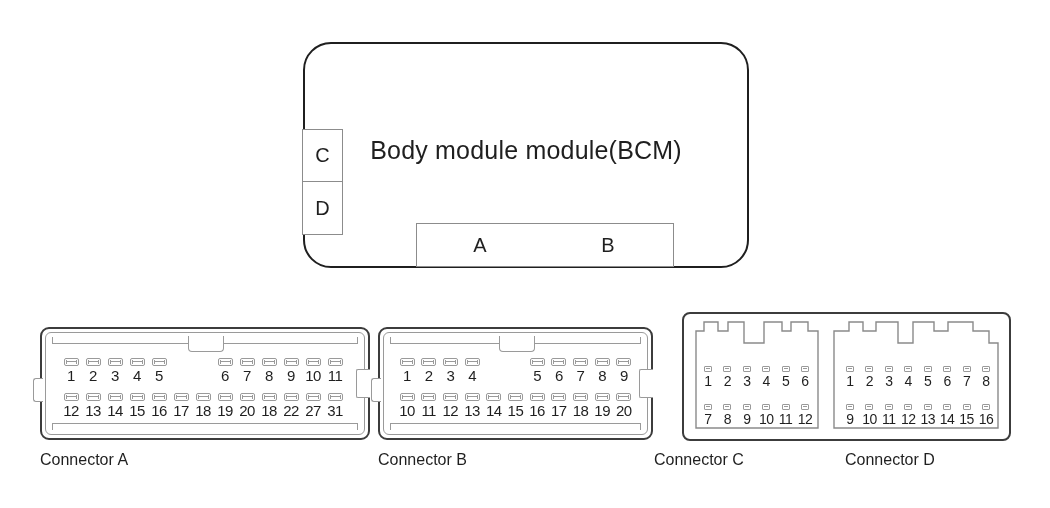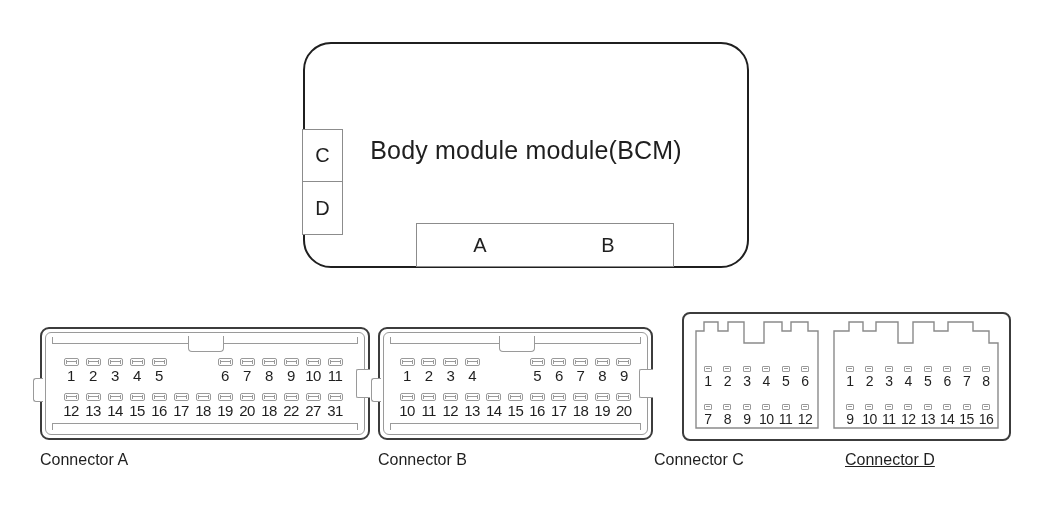--- a/index.html
+++ b/index.html
@@ -94,21 +94,21 @@
     content:'';position:absolute;left:1px;right:1px;top:50%;height:1px;margin-top:-1px;background:#9a9a9a;
   }
   .ab .pin-num{font-size:15px;line-height:1.05;letter-spacing:-0.5px;white-space:nowrap;}
   .cd .pin-num{font-size:14px;line-height:1.1;letter-spacing:-0.5px;white-space:nowrap;}
 
   
   .conn-label{position:absolute;top:451px;font-size:16px;}
   .label-a{left:40px;width:330px;}
   .label-b{left:378px;width:275px;}
   .label-c{left:654px;width:150px;}
-  .label-d{left:845px;width:150px;text-decoration:underline;}
+  .label-d{left:845px;width:150px;}
 </style>
 </head>
 <body>
 
 <div class="canvas">
 
   <div class="module-box">
     <div class="module-title">Body module module(BCM)</div>
   </div>
   <div class="tap tap-c">

